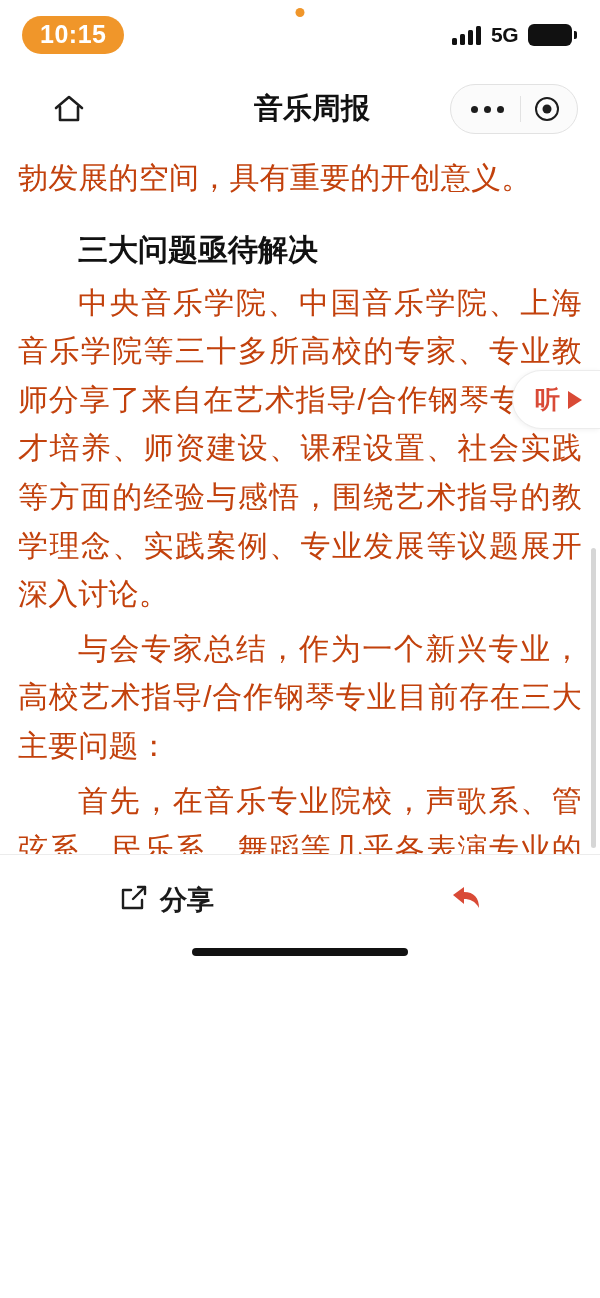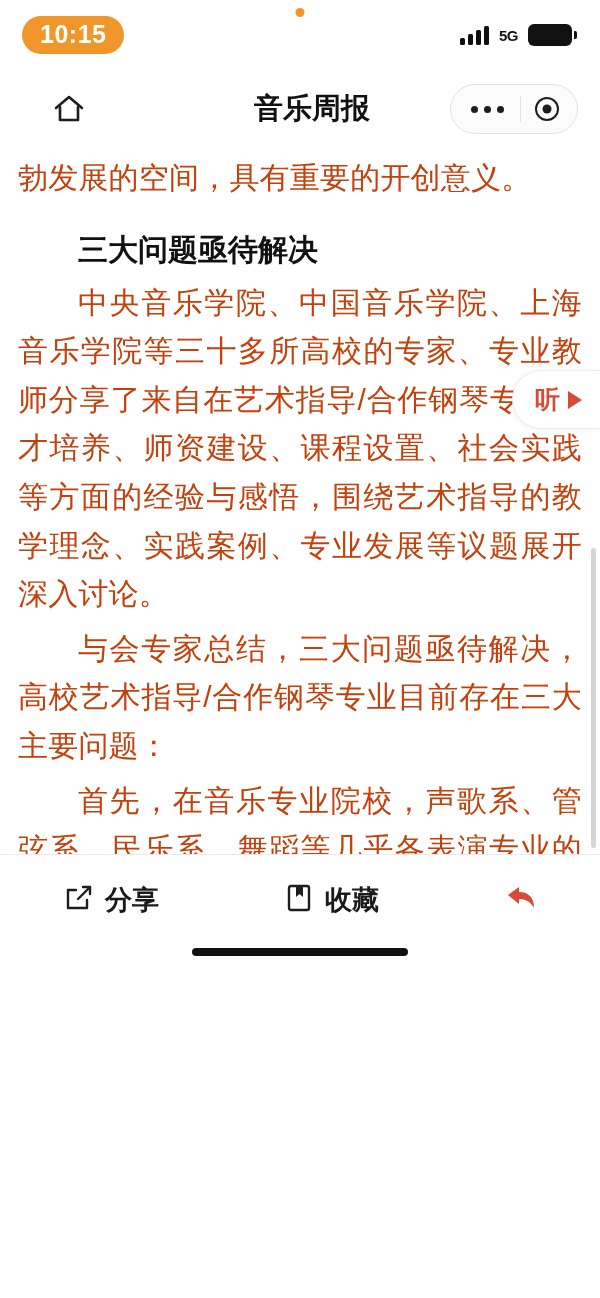--- a/index.html
+++ b/index.html
@@ -54,21 +54,21 @@
     display: block;
     width: 5px;
     background: #111;
     border-radius: 1.5px;
   }
   .signal-bars i:nth-child(1) { height: 7px; }
   .signal-bars i:nth-child(2) { height: 11px; }
   .signal-bars i:nth-child(3) { height: 15px; }
   .signal-bars i:nth-child(4) { height: 19px; }
   .net-label {
-    font-size: 15px;
+    font-size: 21px;
     font-weight: bold;
     color: #111;
     letter-spacing: -0.5px;
   }
   .battery {
     position: relative;
     width: 44px;
     height: 22px;
     border-radius: 6px;
     background: #111;
@@ -301,21 +301,21 @@
       <div class="target">
         <div class="target-ring"></div>
       </div>
     </div>
   </div>
 
   <div class="article">
     <p>勃发展的空间，具有重要的开创意义。</p>
     <h3>三大问题亟待解决</h3>
     <p class="indent">中央音乐学院、中国音乐学院、上海音乐学院等三十多所高校的专家、专业教师分享了来自在艺术指导/合作钢琴专业人才培养、师资建设、课程设置、社会实践等方面的经验与感悟，围绕艺术指导的教学理念、实践案例、专业发展等议题展开深入讨论。</p>
-    <p class="indent">与会专家总结，三大问题亟待解决，高校艺术指导/合作钢琴专业目前存在三大主要问题：</p>
+    <p class="indent">与会专家总结，作为一个新兴专业，高校艺术指导/合作钢琴专业目前存在三大主要问题：</p>
     <p class="indent">首先，在音乐专业院校，声歌系、管弦系、民乐系、舞蹈等几乎各表演专业的教学、演出活动都需要钢琴艺术指导，其重要性毋庸置疑，但钢琴艺术指导的工作常常被误认为仅仅是“弹伴奏”，钢琴艺术指导被当作教学辅助部门，缺乏独立的学术地位。</p>
 
     <div class="listen-btn">
       <span class="label">听</span>
       <span class="play"></span>
     </div>
 
     <div class="scrollbar"></div>
   </div>
 
@@ -325,29 +325,20 @@
       <span>
         <svg width="30" height="30" viewBox="0 0 30 30">
           <path d="M20 4 H27 V11" fill="none" stroke="#1d1d1d" stroke-width="2.4" stroke-linecap="round" stroke-linejoin="round"></path>
           <path d="M27 4 L15 16" fill="none" stroke="#1d1d1d" stroke-width="2.4" stroke-linecap="round"></path>
           <path d="M24 17 V25 H5 V7 H13" fill="none" stroke="#1d1d1d" stroke-width="2.4" stroke-linecap="round" stroke-linejoin="round"></path>
         </svg>
       </span>
       <span class="txt">分享</span>
     </div>
 
-    <div class="bottom-item">
-      <span>
-        <svg width="28" height="30" viewBox="0 0 28 30">
-          <rect x="4" y="3" width="20" height="24" rx="2" fill="none" stroke="#1d1d1d" stroke-width="2.4"></rect>
-          <path d="M11 3 V14 L14.5 11 L18 14 V3 Z" fill="#1d1d1d"></path>
-        </svg>
-      </span>
-      <span class="txt">收藏</span>
-    </div>
 
     <div class="bottom-item">
       <span>
         <svg width="32" height="30" viewBox="0 0 32 30">
           <path d="M3 12 L14 4 V9 C24 9 29 15 29 25 C25 18 20 16 14 16 V21 Z" fill="#d94a36"></path>
         </svg>
       </span>
     </div>
   </div>
 

